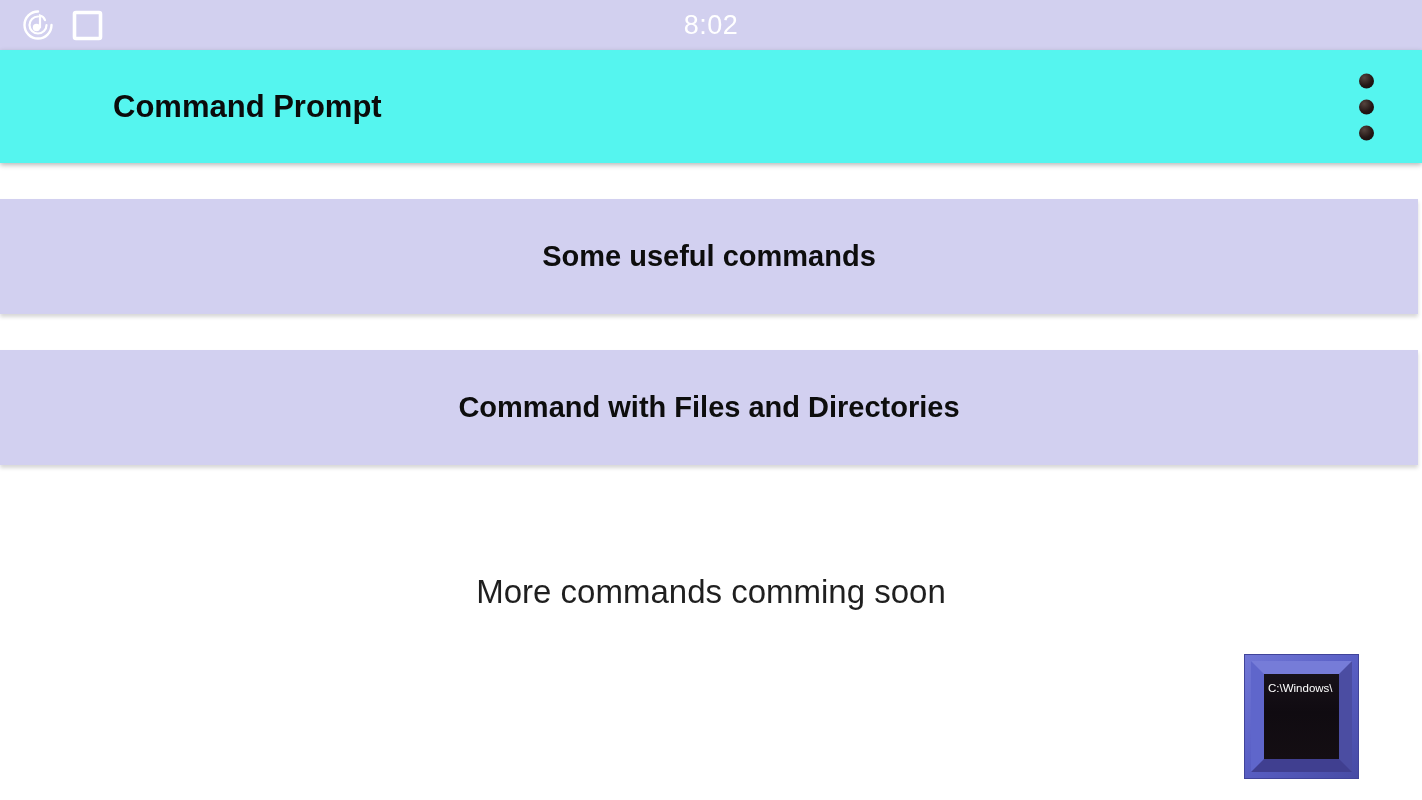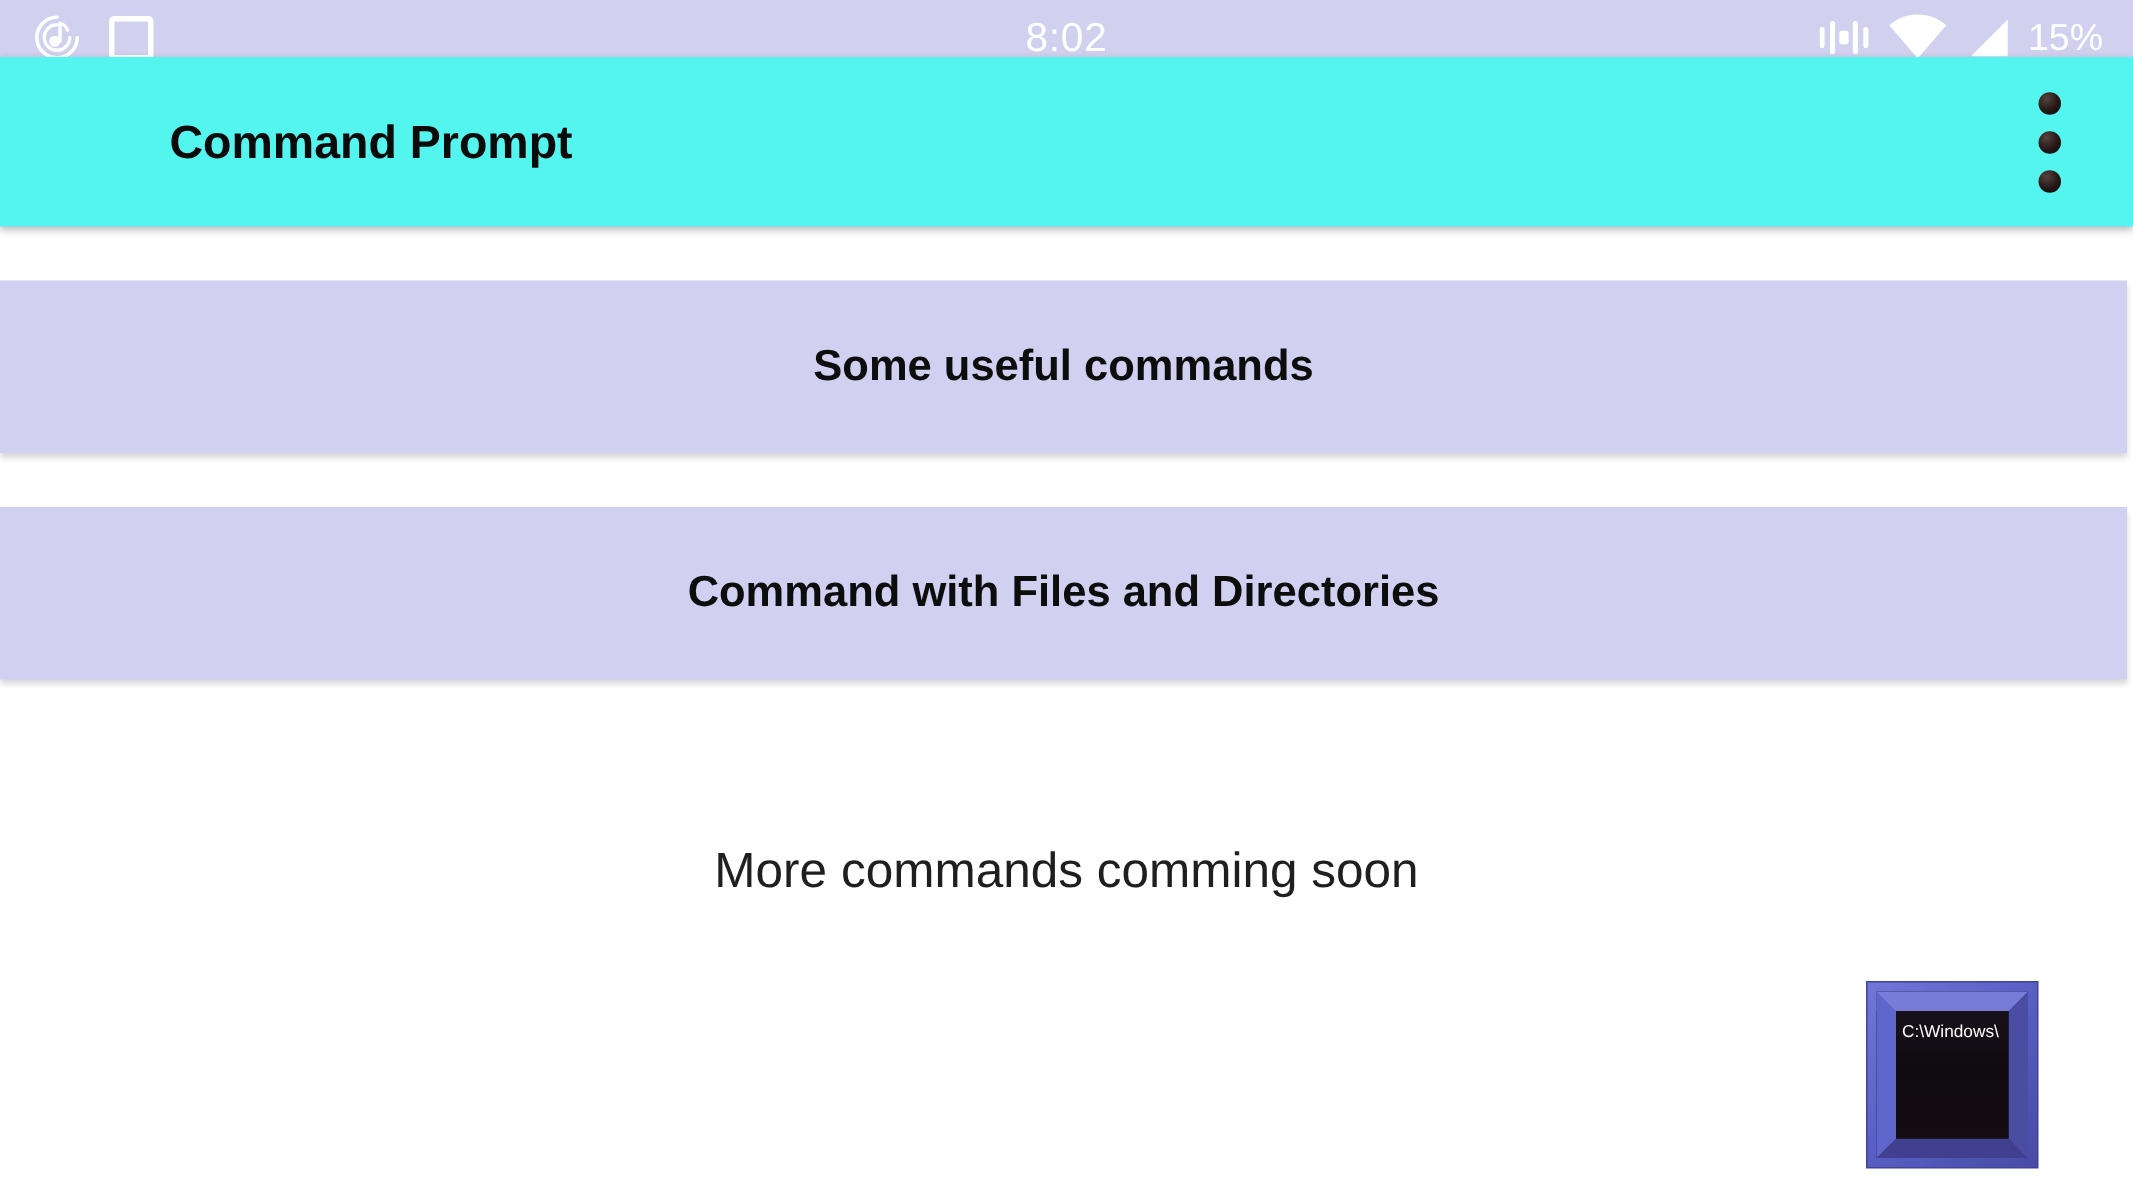--- a/index.html
+++ b/index.html
@@ -7,21 +7,21 @@
   body {
     width: 1422px; height: 800px;
     background: #ffffff;
     font-family: "Liberation Sans", sans-serif;
     overflow: hidden;
     position: relative;
   }
 
   
   .status-bar {
-    height: 38px;
+    height: 50px;
     background: #d2d0ef;
     position: relative;
   }
   .sb-left {
     position: absolute; left: 20px; top: 0; height: 50px;
     display: flex; align-items: center; gap: 16px;
   }
   .sb-time {
     position: absolute; left: 0; right: 0; top: 0; height: 50px;
     display: flex; align-items: center; justify-content: center;
@@ -123,42 +123,20 @@
     </span>
     <span class="sb-icon">
       <svg width="31" height="31" viewBox="0 0 31 31" fill="none">
         <rect x="2.5" y="2.5" width="26" height="26" rx="1.5" stroke="#ffffff" stroke-width="3.6"></rect>
       </svg>
     </span>
   </div>
 
   <div class="sb-time">8:02</div>
 
-  <div class="sb-right">
-    <span class="sb-icon">
-      <svg width="33" height="30" viewBox="0 0 33 30" fill="#ffffff">
-        <rect x="0" y="8" width="3.4" height="14" rx="1.7"></rect>
-        <rect x="7" y="4" width="3.4" height="22" rx="1.7"></rect>
-        <rect x="13.2" y="10.5" width="6.2" height="9" rx="1.2"></rect>
-        <rect x="22.2" y="4" width="3.4" height="22" rx="1.7"></rect>
-        <rect x="29.2" y="8" width="3.4" height="14" rx="1.7"></rect>
-      </svg>
-    </span>
-    <span class="sb-icon">
-      <svg width="43" height="34" viewBox="0 0 43 34" fill="#ffffff">
-        <path d="M21.5 31 L2.5 8.8 C7.6 4.2 14.2 1.6 21.5 1.6 C28.8 1.6 35.4 4.2 40.5 8.8 Z"></path>
-      </svg>
-    </span>
-    <span class="sb-icon">
-      <svg width="30" height="30" viewBox="0 0 30 30" fill="#ffffff">
-        <path d="M3 27.5 H27.5 V3 Z"></path>
-      </svg>
-    </span>
-    <span class="sb-battery">15%</span>
-  </div>
 </header>
 
 <div class="app-bar">
   <h1 class="app-title">Command Prompt</h1>
   <div class="overflow-btn">
     <span class="dot"></span>
     <span class="dot"></span>
     <span class="dot"></span>
   </div>
 </div>

